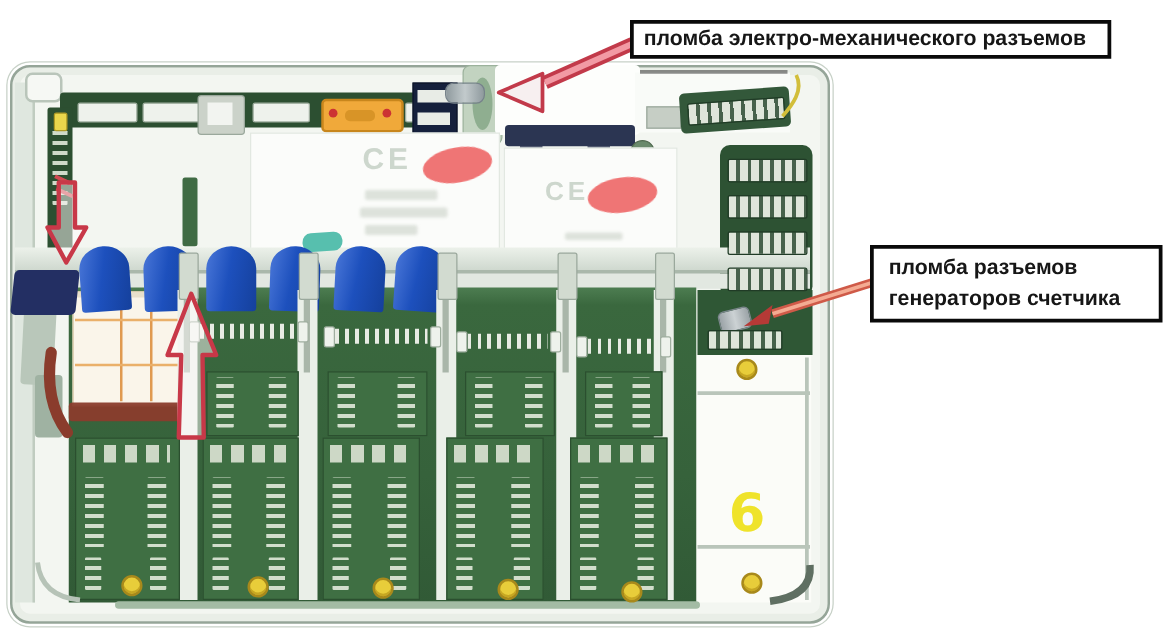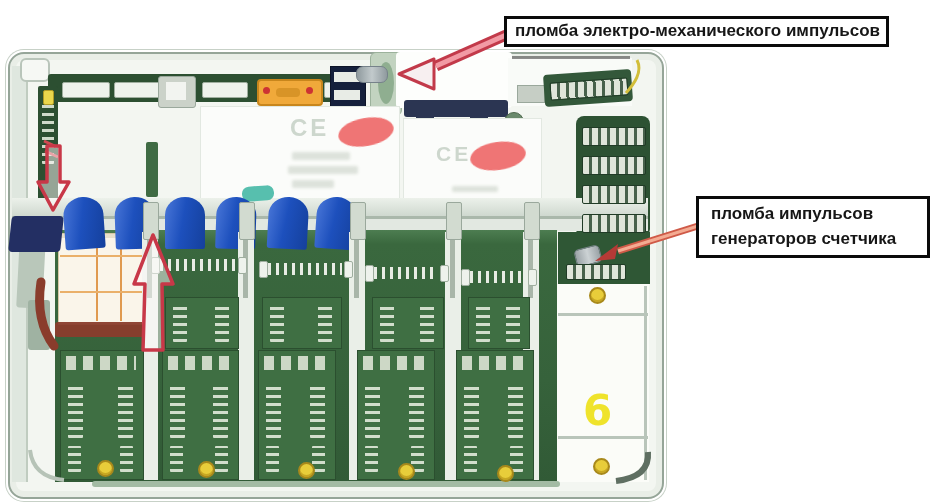--- a/index.html
+++ b/index.html
@@ -229,19 +229,19 @@
     <line x1="698" y1="226" x2="618" y2="251" stroke="#cf5a48" stroke-width="7"></line>
     <line x1="698" y1="226" x2="618" y2="251" stroke="#f4ab92" stroke-width="3"></line>
     <polygon points="595,261 618,244 615,259" fill="#b53a36"></polygon>
 
     <polygon points="47,146 60,146 60,182 69,182 53,210 38,182 47,182" fill="rgba(255,252,252,0.5)" stroke="#c83848" stroke-width="3.5" stroke-linejoin="round"></polygon>
 
     <polygon points="153,235 173,284 162,284 163,350 143,350 145,284 134,284" fill="rgba(255,252,252,0.5)" stroke="#c83848" stroke-width="3.5" stroke-linejoin="round"></polygon>
   </svg>
 
   <div class="note" style="left:504px;top:16px;width:385px;height:31px;">
-    <span>пломба электро-механического импульсов</span>
+    <span>пломба электро-механического разъемов</span>
   </div>
   <div class="note" style="left:696px;top:196px;width:234px;height:62px;padding-left:12px;">
-    <span>пломба импульсов</span>
+    <span>пломба разъемов</span>
     <span>генераторов счетчика</span>
   </div>
 </div>
 
 </body></html>

